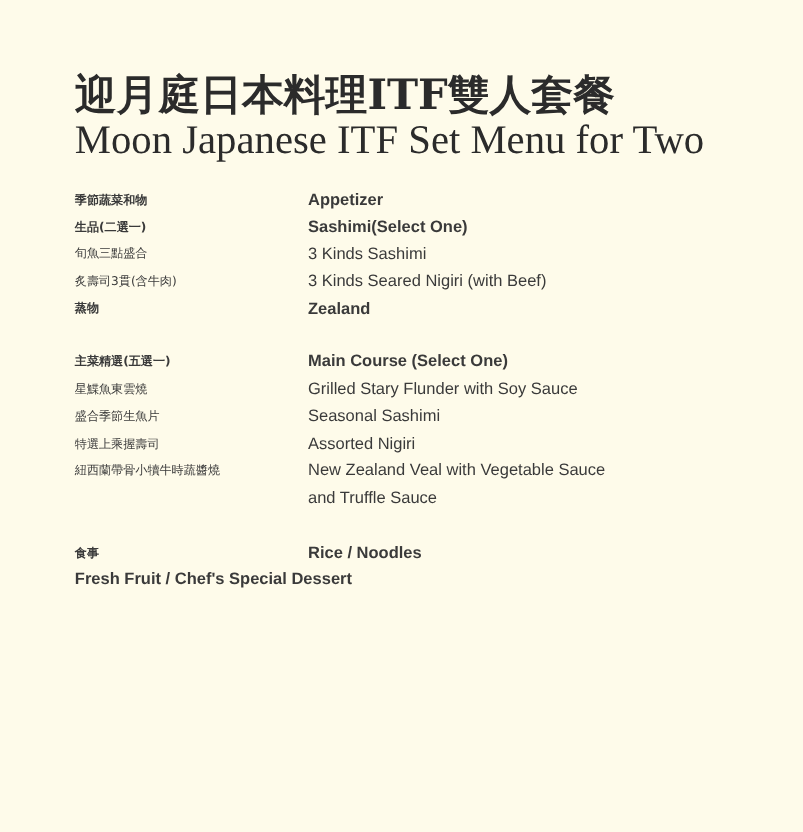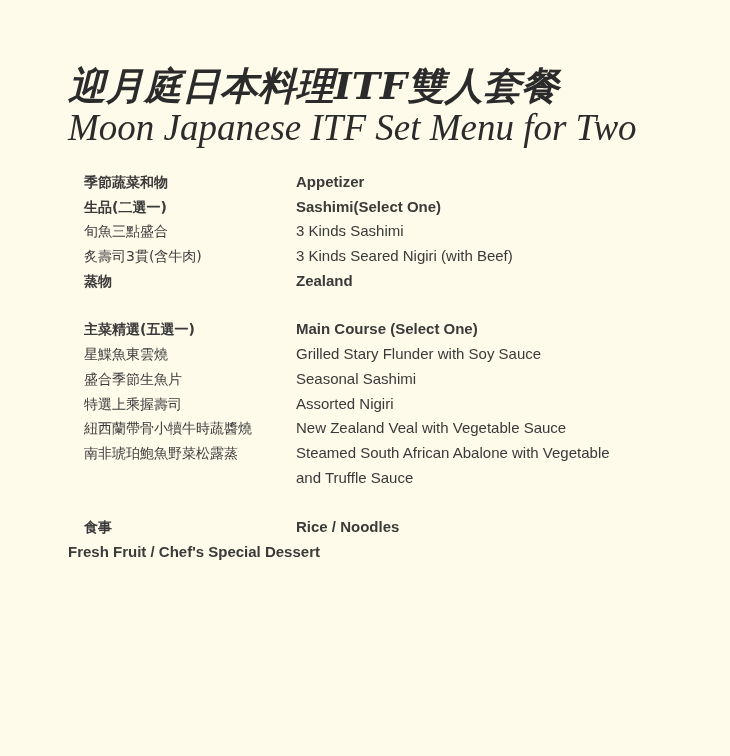--- a/index.html
+++ b/index.html
@@ -13,21 +13,20 @@
     position: relative;
     overflow: hidden;
     color: #333333;
   }
   .title-block {
     position: absolute;
     left: 68px;
     top: 64px;
     color: #2b2b2b;
     font-family: "DejaVu Serif", "Liberation Serif", serif;
-    font-style: italic;
   }
   .title-zh {
     font-size: 38px;
     line-height: 44px;
     font-weight: bold;
     letter-spacing: 0px;
     white-space: nowrap;
   }
   .title-en {
     font-family: "Liberation Serif", "DejaVu Serif", serif;
@@ -49,23 +48,22 @@
   }
   .row {
     display: flex;
     height: 24.7px;
     line-height: 24.7px;
   }
   .row .zh {
     width: 212px;
     flex: 0 0 212px;
     font-family: "DejaVu Sans", "Liberation Sans", sans-serif;
-    font-size: 14px;
+    font-size: 11px;
     white-space: nowrap;
-    margin-left: 16px;
   }
   .row .en {
     flex: 1;
     white-space: nowrap;
   }
   .row.bold .zh, .row.bold .en {
     font-weight: bold;
   }
   .gap {
     height: 24px;
@@ -124,24 +122,20 @@
     </div>
     <div class="row">
       <span class="zh">特選上乘握壽司</span>
       <span class="en">Assorted Nigiri</span>
     </div>
     <div class="row">
       <span class="zh">紐西蘭帶骨小犢牛時蔬醬燒</span>
       <span class="en">New Zealand Veal with Vegetable Sauce</span>
     </div>
     <div class="row">
-      <span class="zh">南非琥珀鮑魚野菜松露蒸</span>
-      <span class="en">Steamed South African Abalone with Vegetable</span>
-    </div>
-    <div class="row">
       <span class="zh"></span>
       <span class="en">and Truffle Sauce</span>
     </div>
   </div>
 
   <div class="gap-lg"></div>
 
   <div>
     <div class="row bold">
       <span class="zh">食事</span>

